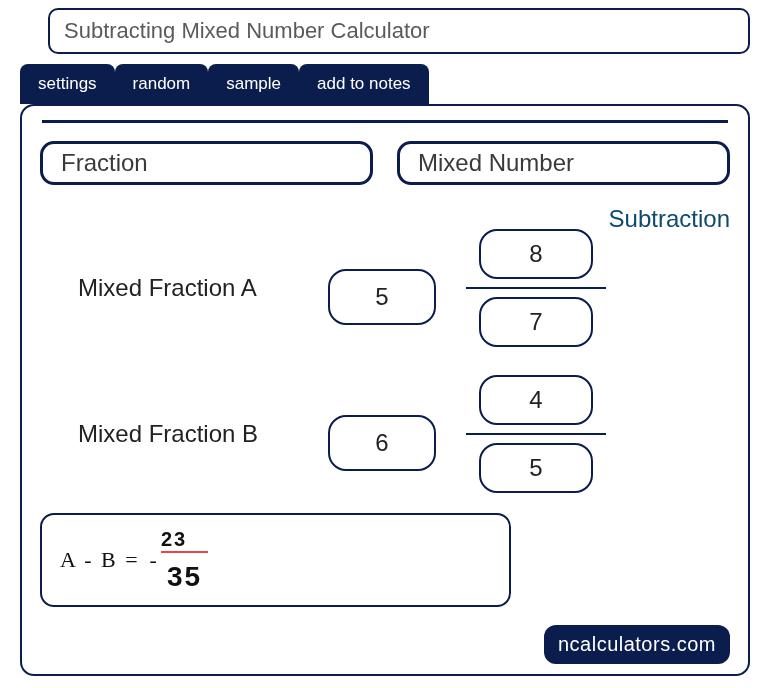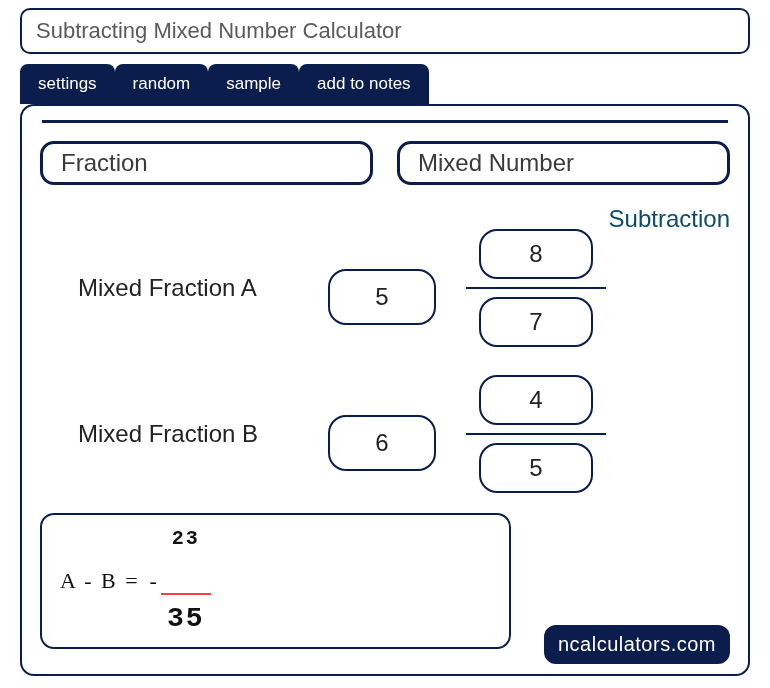--- a/index.html
+++ b/index.html
@@ -11,20 +11,21 @@
   padding: 8px 20px 0 20px;
   overflow: hidden;
 }
 .title-bar {
   border: 2px solid #0a1d4d;
   border-radius: 10px;
   padding: 8px 14px;
   font-size: 22px;
   color: #5a5a5a;
   font-weight: 400;
+  margin-left: 28px;
 }
 .tabs {
   display: flex;
   margin-top: 10px;
 }
 .tab {
   color: #ffffff;
   background: #0a1d4d;
   padding: 10px 18px;
   font-size: 17px;
@@ -126,25 +127,24 @@
   font-family: Georgia, 'Times New Roman', serif;
   color: #111;
   letter-spacing: 2px;
   margin-top: -8px;
 }
 .result-box .lhs { margin-right: 6px; }
 .result-box .neg { margin: 0 2px 0 4px; }
 .result-frac {
   display: flex;
   flex-direction: column;
-  align-items: center;
-  font-family: Liberation Mono, monospace;
+  align-items: flex-start;
+  font-family: Liberation Sans, sans-serif;
   font-weight: 600;
   line-height: 1;
-  gap: 42px;
 }
 .result-frac .n { font-size: 20px; padding-bottom: 2px;}
 .result-frac .d { font-size: 28px; border-top: 2px solid #ef4444; padding: 10px 6px 0 6px;}
 .brand {
   position: absolute;
   right: 18px;
   bottom: 10px;
   background: #0a1d4d;
   color: #fff;
   font-size: 20px;

